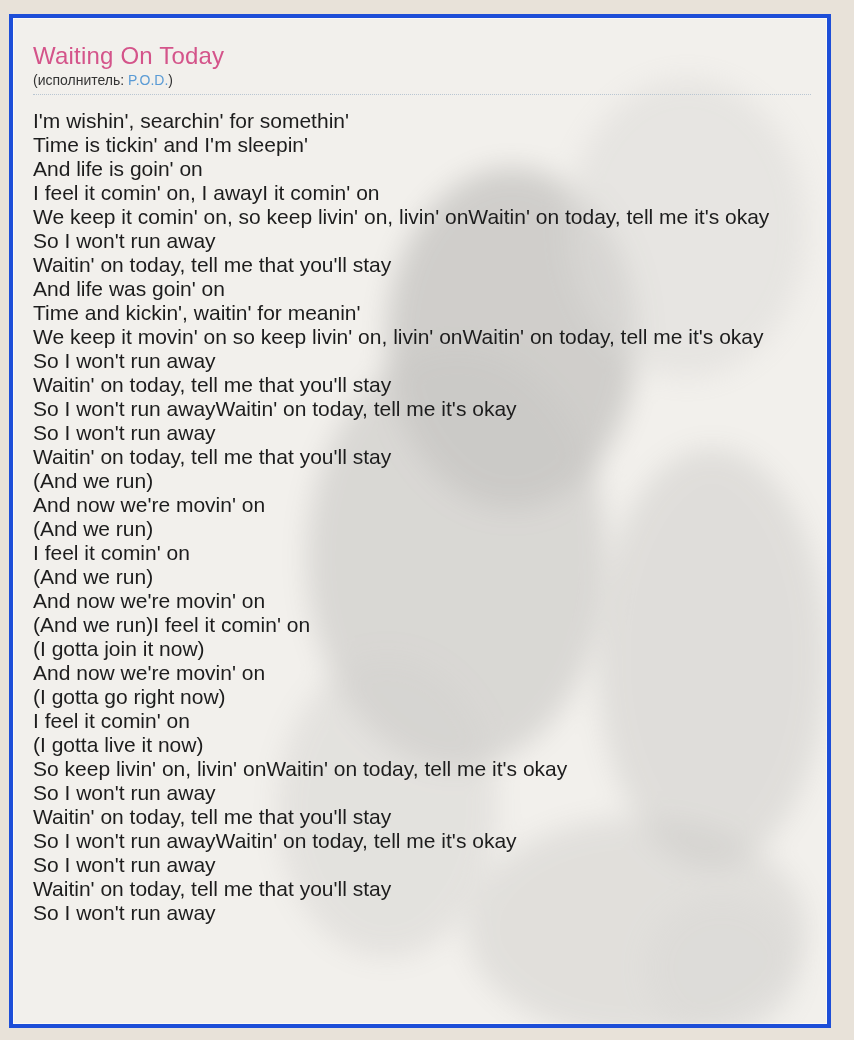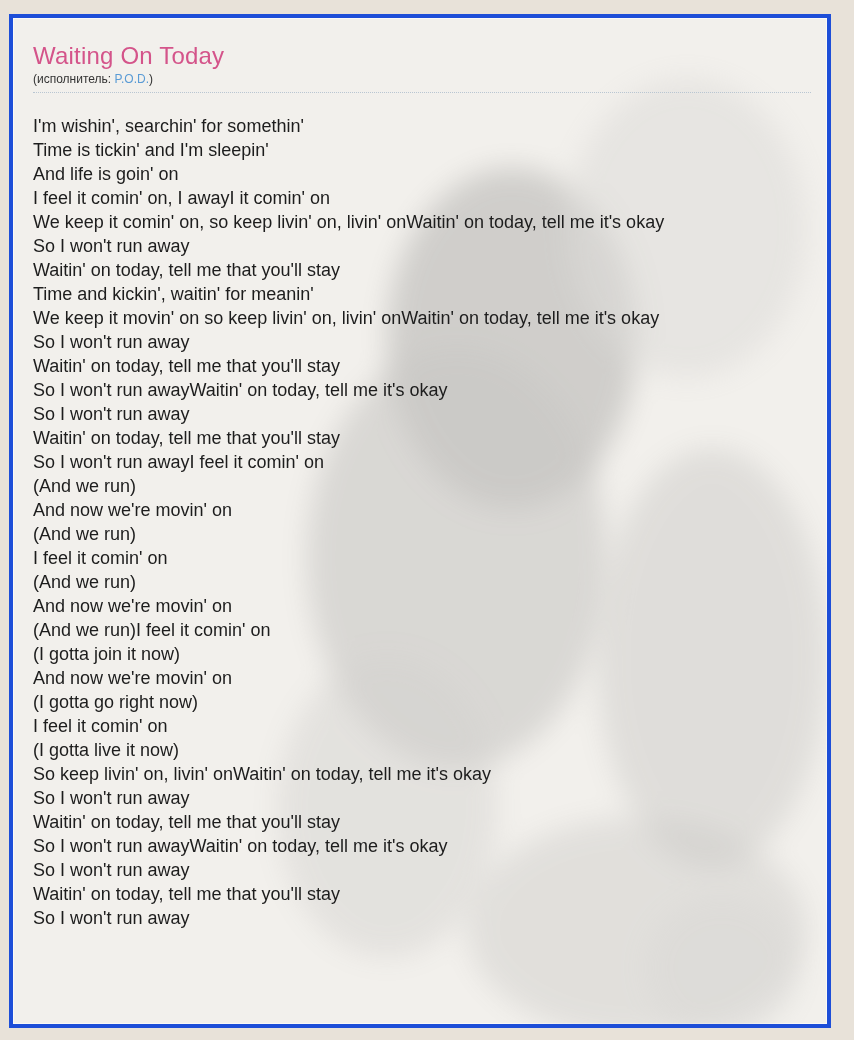--- a/index.html
+++ b/index.html
@@ -54,34 +54,34 @@
     padding: 24px 20px 10px 20px;
   }
   .song-title {
     color: #d4548a;
     font-size: 24px;
     font-weight: normal;
     margin: 0 0 2px 0;
     letter-spacing: .2px;
   }
   .artist-line {
-    font-size: 12px;
+    font-size: 14px;
     color: #333333;
     padding-bottom: 6px;
     border-bottom: 1px dotted #b9c6d2;
-    margin-bottom: 21px;
+    margin-bottom: 14px;
     width: 778px;
     box-sizing: border-box;
   }
   .artist-link {
     color: #5a9bd5;
     text-decoration: none;
   }
   .lyrics {
-    font-size: 18px;
+    font-size: 21px;
     line-height: 24px;
     color: #1d1d1d;
     white-space: nowrap;
   }
   .lyrics .line {
     height: 24px;
   }
 </style>
 </head>
 <body>
@@ -106,28 +106,28 @@
     </div>
 
     <div class="lyrics">
         <div class="line">I'm wishin', searchin' for somethin'</div>
         <div class="line">Time is tickin' and I'm sleepin'</div>
         <div class="line">And life is goin' on</div>
         <div class="line">I feel it comin' on, I awayI it comin' on</div>
         <div class="line">We keep it comin' on, so keep livin' on, livin' onWaitin' on today, tell me it's okay</div>
         <div class="line">So I won't run away</div>
         <div class="line">Waitin' on today, tell me that you'll stay</div>
+        <div class="line">And life was goin' on</div>
         <div class="line">Time and kickin', waitin' for meanin'</div>
         <div class="line">We keep it movin' on so keep livin' on, livin' onWaitin' on today, tell me it's okay</div>
         <div class="line">So I won't run away</div>
         <div class="line">Waitin' on today, tell me that you'll stay</div>
         <div class="line">So I won't run awayWaitin' on today, tell me it's okay</div>
         <div class="line">So I won't run away</div>
         <div class="line">Waitin' on today, tell me that you'll stay</div>
-        <div class="line">So I won't run awayI feel it comin' on</div>
         <div class="line">(And we run)</div>
         <div class="line">And now we're movin' on</div>
         <div class="line">(And we run)</div>
         <div class="line">I feel it comin' on</div>
         <div class="line">(And we run)</div>
         <div class="line">And now we're movin' on</div>
         <div class="line">(And we run)I feel it comin' on</div>
         <div class="line">(I gotta join it now)</div>
         <div class="line">And now we're movin' on</div>
         <div class="line">(I gotta go right now)</div>

